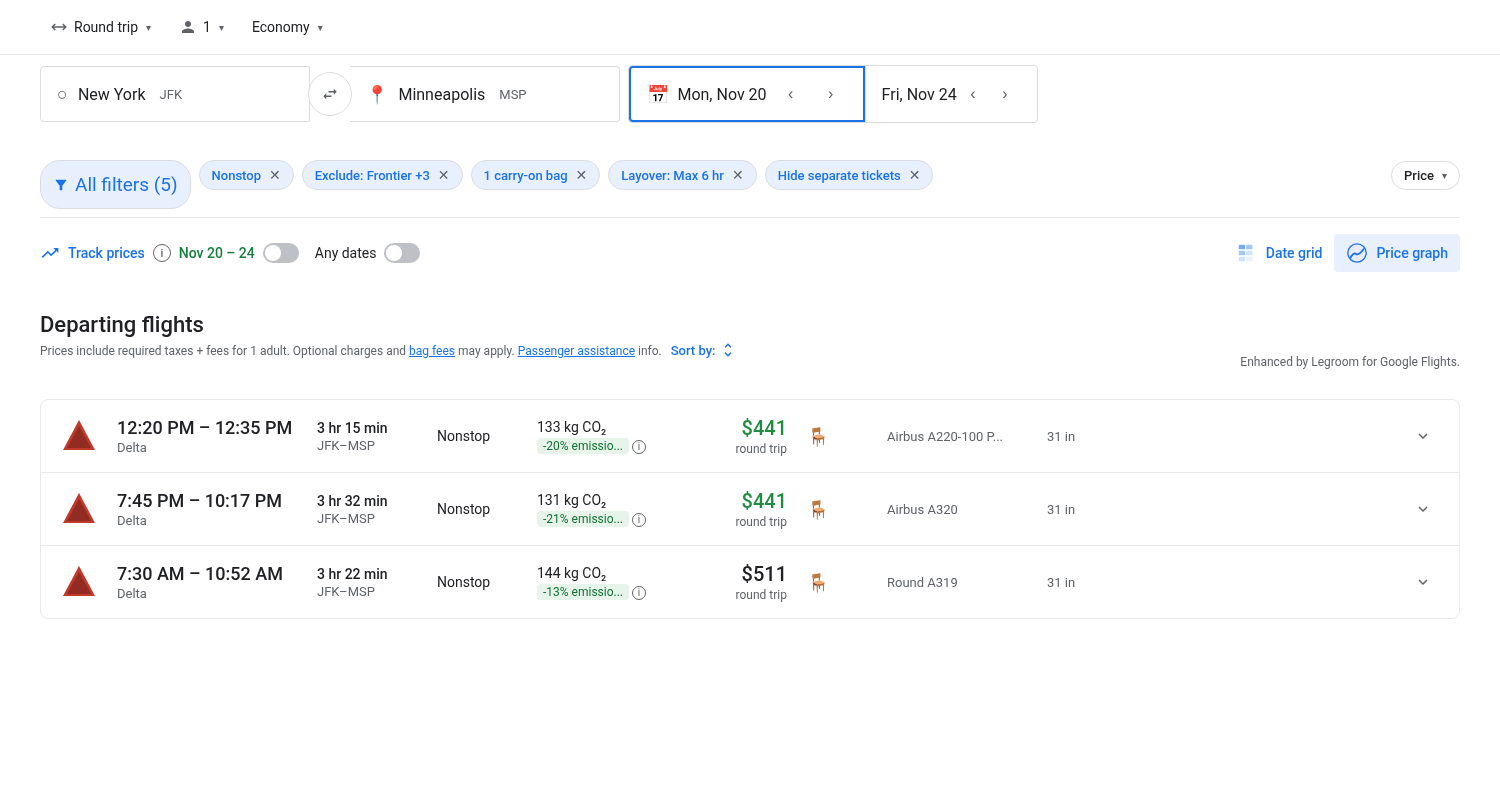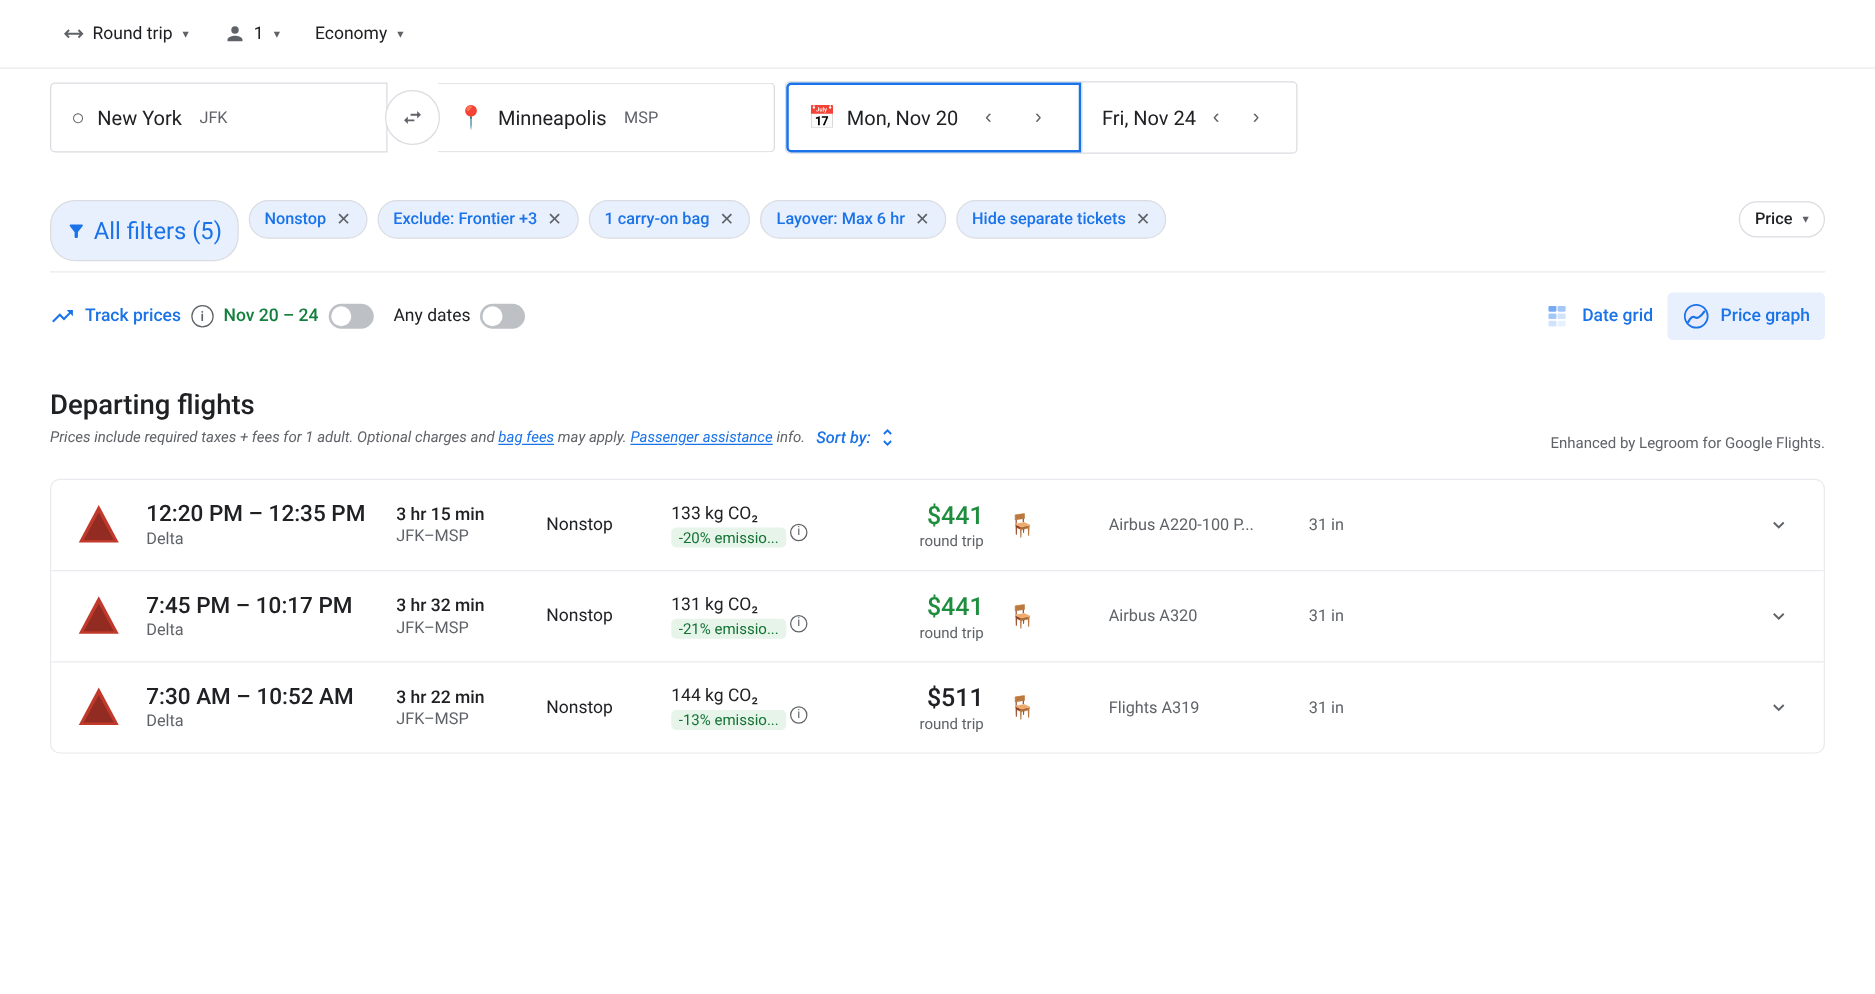--- a/index.html
+++ b/index.html
@@ -207,22 +207,21 @@
 
     .section-title {
       font-size: 22px;
       font-weight: 500;
       color: #202124;
       margin: 24px 0 4px;
     }
     .section-subtitle {
       font-size: 12px;
       color: #5f6368;
-      margin-bottom: 8px;
-      font-style: italic;
+      margin-bottom: 24px;
     }
     .section-subtitle a { color: #1a73e8; text-decoration: underline; cursor: pointer; }
     .sort-by {
       display: inline-flex;
       align-items: center;
       gap: 4px;
       color: #1a73e8;
       font-size: 13px;
       cursor: pointer;
       font-weight: 500;
@@ -299,21 +298,21 @@
       display: inline-block;
       background: #e6f4ea;
       color: #137333;
       border-radius: 4px;
       font-size: 12px;
       padding: 1px 6px;
       margin-top: 3px;
     }
     .emissions-info {
       display: inline-flex;
-      align-items: flex-start;
+      align-items: flex-end;
       gap: 3px;
     }
 
     .flight-price-col { min-width: 100px; text-align: right; }
     .flight-price {
       font-size: 20px;
       font-weight: 500;
       color: #1e8e3e;
     }
     .flight-price.black { color: #202124; }
@@ -622,21 +621,21 @@
         </div>
       </div>
       <div class="flight-price-col">
         <div class="flight-price black">$511</div>
         <div class="price-type">round trip</div>
       </div>
       <div class="legroom-col">
         <span class="legroom-icon">🪑</span>
       </div>
       <div class="aircraft-col">
-        <span class="aircraft-name">Flights A319</span>
+        <span class="aircraft-name">Round A319</span>
       </div>
       <div class="legroom-in">31 in</div>
       <div class="expand-col">
         <button class="expand-btn">
           <svg viewBox="0 0 24 24" width="18" height="18" fill="#5f6368">
             <path d="M7.41 8.59L12 13.17l4.59-4.58L18 10l-6 6-6-6 1.41-1.41z"></path>
           </svg>
         </button>
       </div>
     </div>

